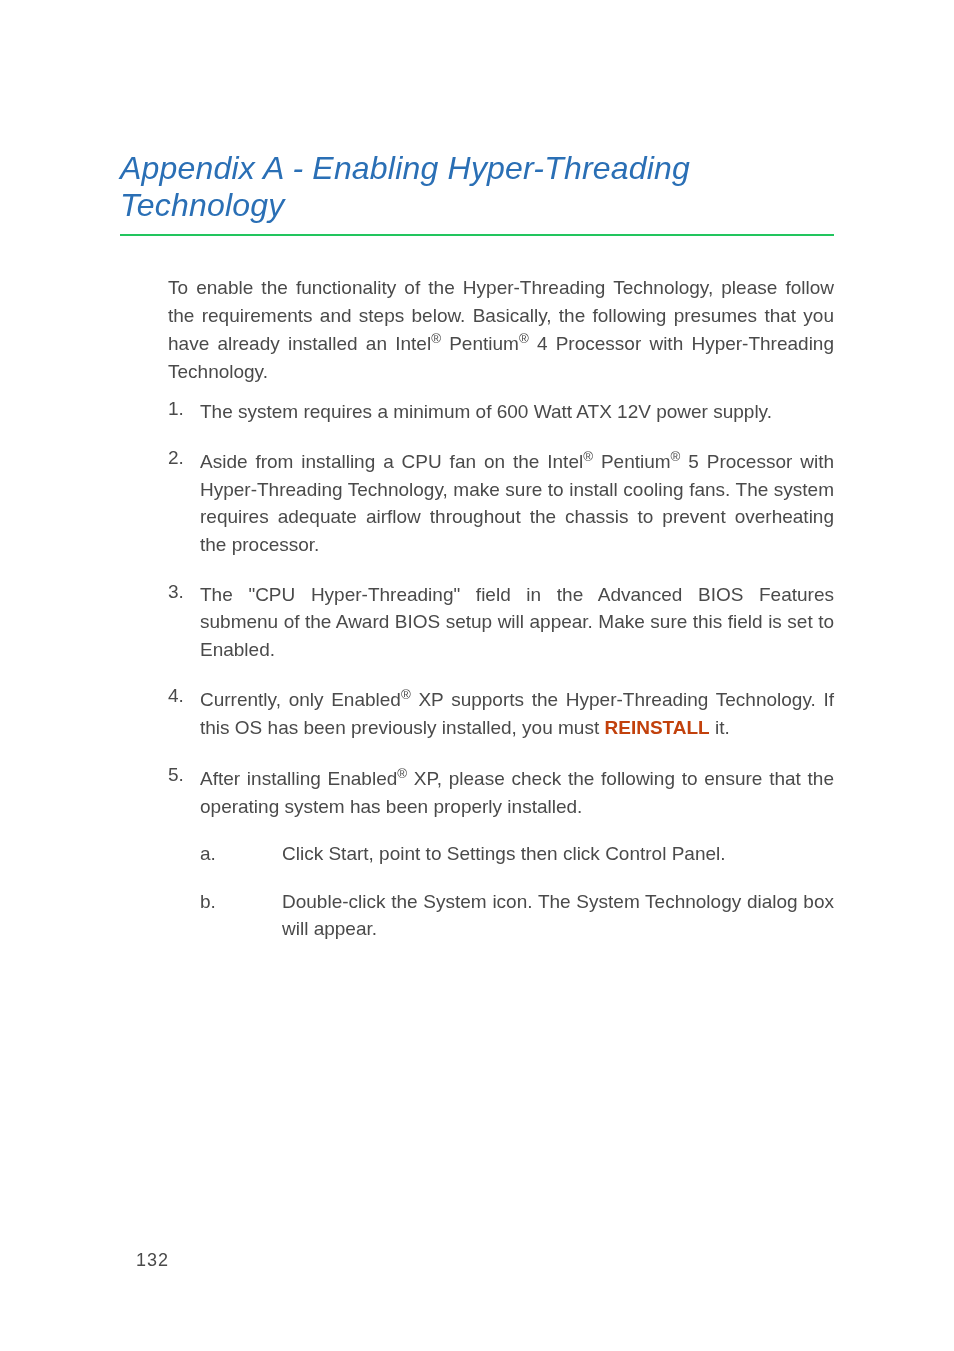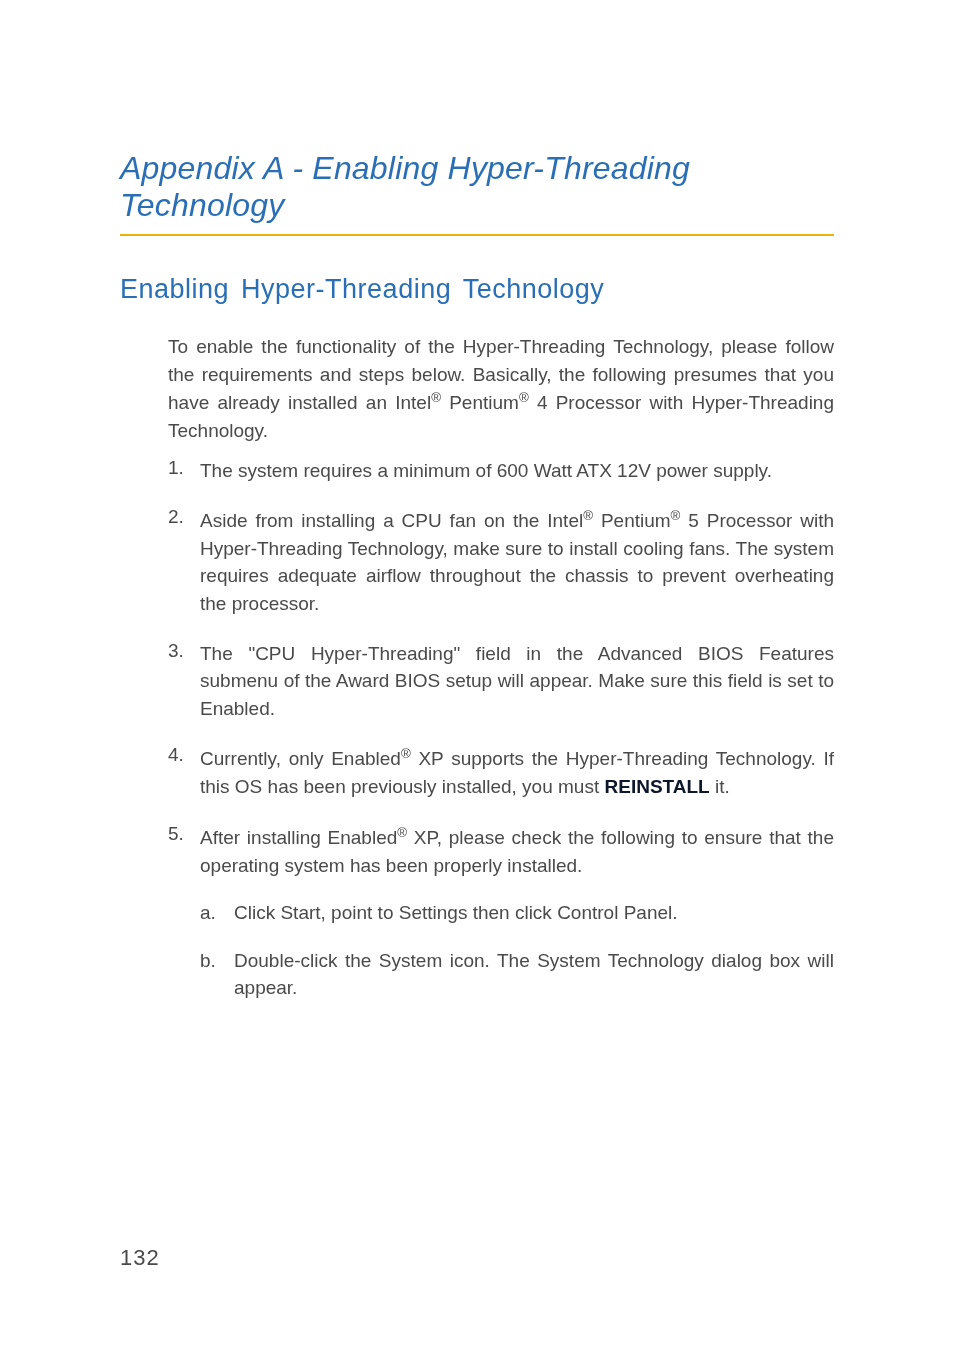--- a/index.html
+++ b/index.html
@@ -17,21 +17,21 @@
     }
     .page {
       padding: 150px 120px 0 120px;
     }
     .appendix-title {
       color: #2a6fb5;
       font-size: 32px;
       font-style: italic;
       font-weight: 500;
       padding-bottom: 10px;
-      border-bottom: 2px solid #eab308;
+      border-bottom: 2px solid #22c55e;
       margin-bottom: 38px;
       letter-spacing: 0.2px;
     }
     .section-title {
       color: #2a6fb5;
       font-size: 27px;
       font-weight: 400;
       margin-bottom: 28px;
       word-spacing: 4px;
       letter-spacing: 0.5px;
@@ -63,59 +63,59 @@
       line-height: 1.45;
       text-align: justify;
       color: #4a4a4a;
     }
     sup {
       font-size: 0.7em;
       vertical-align: super;
     }
     .bold {
       font-weight: 700;
-      color: #0f172a;
+      color: #c2410c;
     }
     .sublist {
       list-style: none;
       margin-top: 20px;
     }
     .sublist-item {
       display: flex;
       margin-bottom: 20px;
     }
     .sublist-letter {
       flex: 0 0 34px;
       font-size: 19px;
       color: #4a4a4a;
     }
     .sublist-body {
       flex: 1;
       font-size: 19px;
       line-height: 1.45;
       text-align: justify;
       color: #4a4a4a;
+      margin-left: 48px;
     }
     .page-number {
       position: absolute;
       bottom: 80px;
-      left: 120px;
-      font-size: 22px;
+      left: 136px;
+      font-size: 18px;
       color: #4a4a4a;
       letter-spacing: 1px;
     }
   </style>
 </head>
 <body>
 
 <div class="page">
 
   <h1 class="appendix-title">Appendix A - Enabling Hyper-Threading Technology</h1>
 
-  <h2 class="section-title">Enabling Hyper-Threading Technology</h2>
 
   <p class="intro-text">
     <span>To enable the functionality of the Hyper-Threading Technology, please follow the requirements and steps below. Basically, the following presumes that you have already installed an Intel</span><sup>®</sup><span> Pentium</span><sup>®</sup><span> 4 Processor with Hyper-Threading Technology.</span>
   </p>
 
   <ol class="list" id="main-list">
       <li class="list-item">
         <span class="list-num">1.</span>
         <div class="list-body"><span>The system requires a minimum of 600 Watt ATX 12V power supply.</span></div>
       </li>

